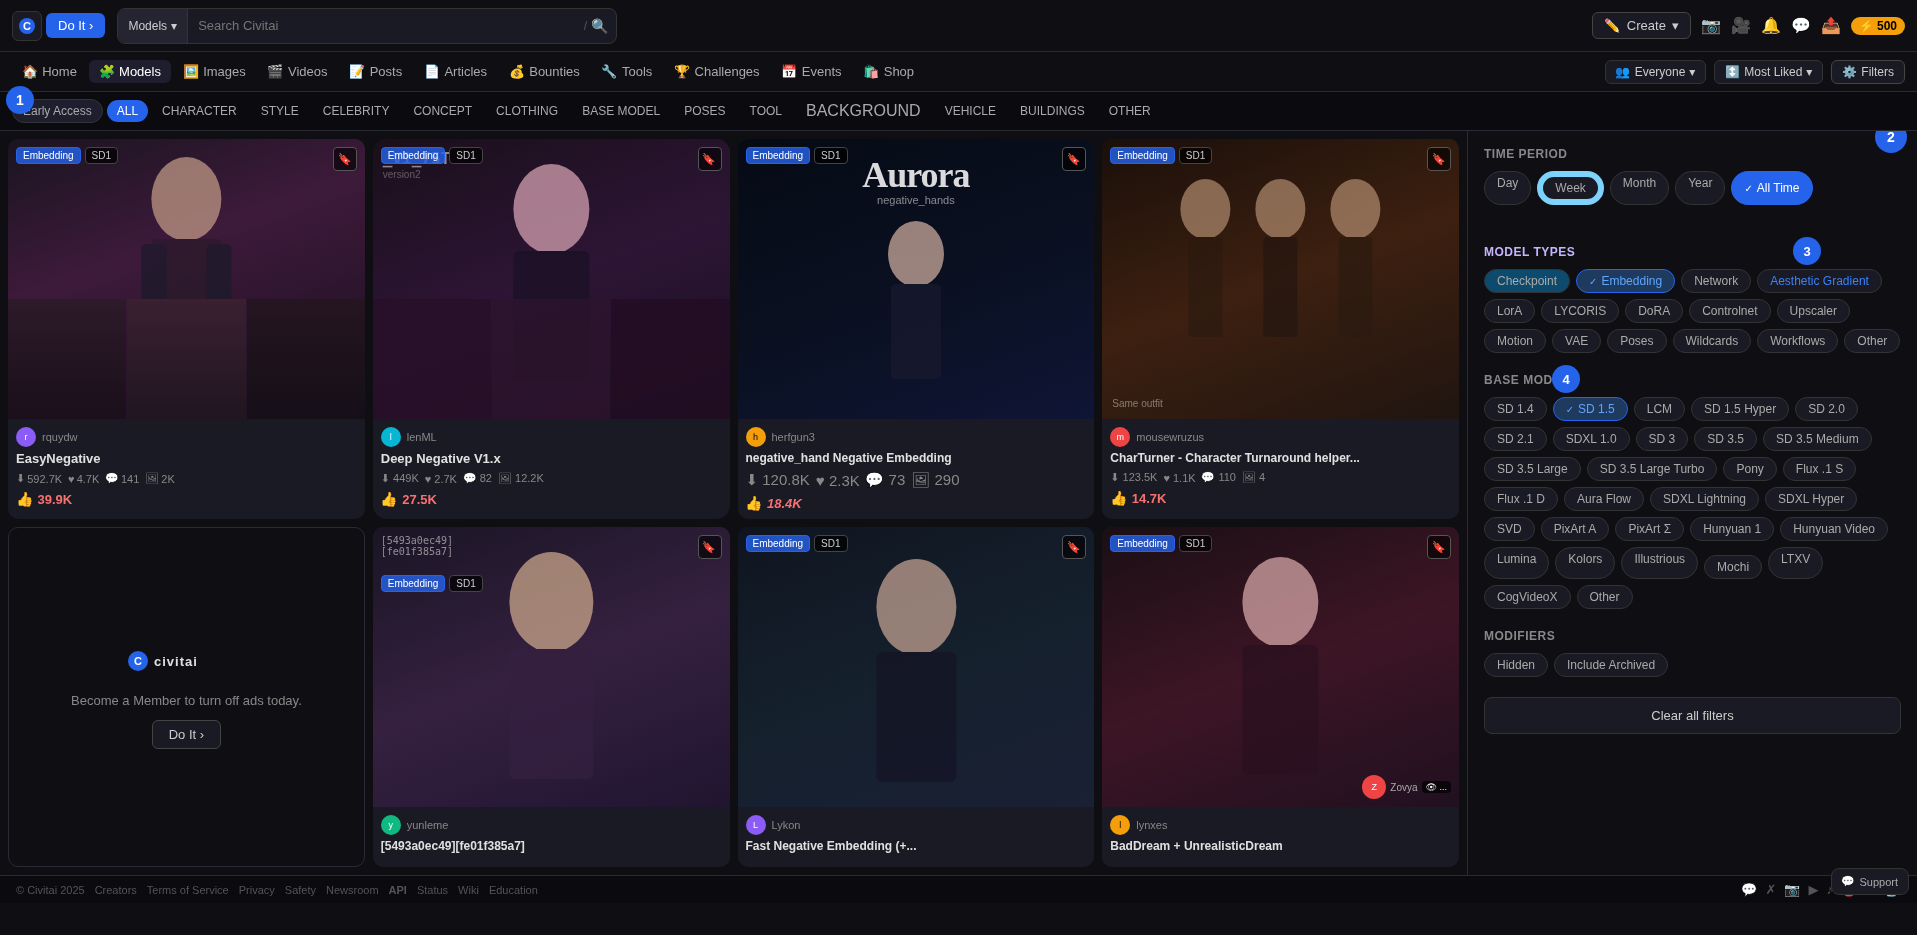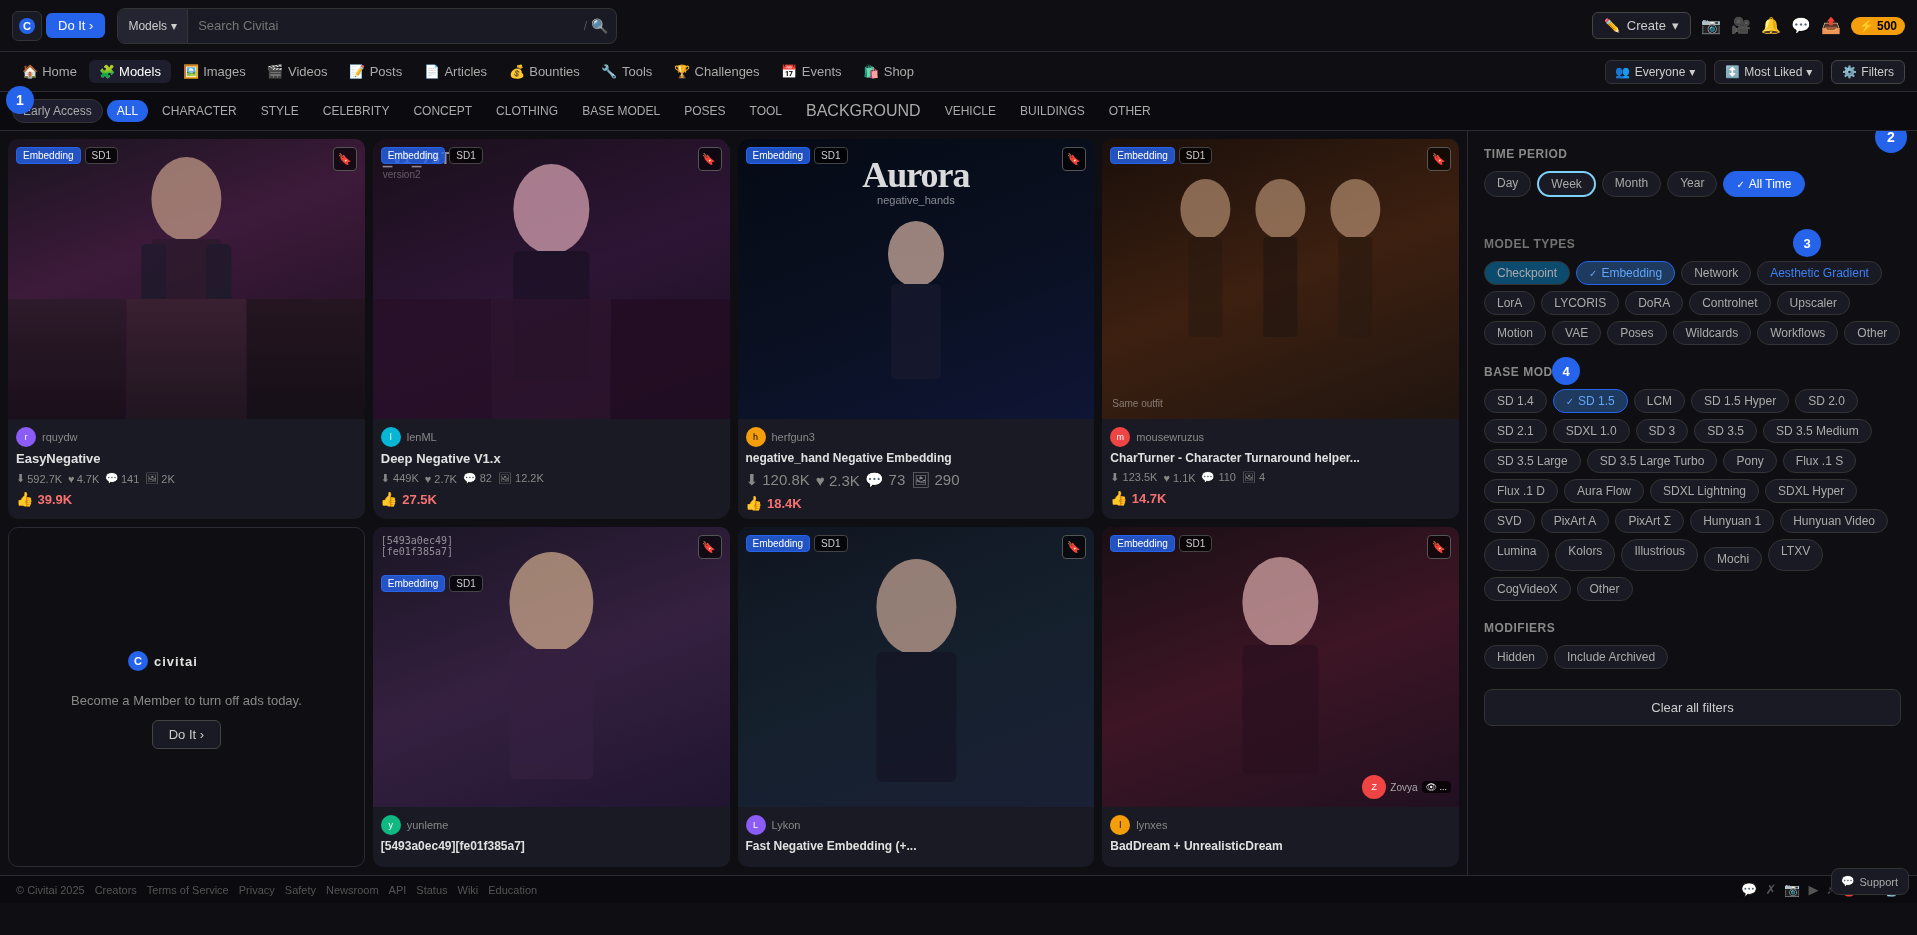--- a/index.html
+++ b/index.html
@@ -248,21 +248,21 @@
         </div>
         <div style="font-size:12px;font-weight:600;color:#e0e0e0;margin-bottom:6px;">negative_hand Negative Embedding</div>
         <div style="display:flex;align-items:center;gap:6px;font-size:15px;color:#888;">
           <span>⬇ <span>120.8K</span></span>
           <span>♥ <span>2.3K</span></span>
           <span>💬 <span>73</span></span>
           <span>🖼 <span>290</span></span>
         </div>
         <div style="display:flex;align-items:center;gap:4px;margin-top:6px;">
           <span style="color:#60a5fa;font-size:14px;">👍</span>
-          <span style="color:#f87171;font-weight:600;font-size:13px;">18.4K</span>
+          <span style="color:#f87171;font-weight:600;font-size:13px;font-style:italic;">18.4K</span>
         </div>
       </div>
     </div>
 
     <div style="background:#1a1a24;border-radius:10px;overflow:hidden;cursor:pointer;position:relative;">
       <div style="width:100%;height:280px;background:linear-gradient(160deg,#1a0f0a 0%,#3d2010 50%,#201510 100%);position:relative;overflow:hidden;">
 
         <div style="position:absolute;inset:0;display:flex;align-items:center;justify-content:center;">
           <svg width="100%" height="100%" viewBox="0 0 260 280" opacity="0.6">
             <ellipse cx="55" cy="70" rx="25" ry="30" fill="#c8a080"></ellipse>
@@ -400,34 +400,34 @@
   <div style="width:450px;background:#0f0f13;border-left:1px solid #2a2a35;padding:16px;overflow-y:auto;max-height:calc(100vh - 132px);position:relative;">
 
     
     <div style="position:absolute;top:-10px;right:10px;width:32px;height:32px;border-radius:50%;background:#2563eb;color:white;font-size:14px;font-weight:700;display:flex;align-items:center;justify-content:center;z-index:10;">2</div>
 
     
     <div style="margin-bottom:20px;">
       <div style="font-size:12px;font-weight:600;color:#888;margin-bottom:10px;text-transform:uppercase;letter-spacing:0.5px;">Time period</div>
       <div style="display:flex;flex-wrap:wrap;gap:6px;">
         <div style="background:#1a1a24;border:1px solid #333;border-radius:20px;padding:4px 12px;font-size:12px;color:#aaa;cursor:pointer;">Day</div>
-        <div style="background:#1a1a24;border:2px solid #7dd3fc;border-radius:20px;padding:4px 12px;font-size:12px;color:#aaa;cursor:pointer;">Week</div>
+        <div style="background:#1a1a24;border:6px solid #7dd3fc;border-radius:20px;padding:4px 12px;font-size:12px;color:#aaa;cursor:pointer;">Week</div>
         <div style="background:#1a1a24;border:1px solid #333;border-radius:20px;padding:4px 12px;font-size:12px;color:#aaa;cursor:pointer;">Month</div>
         <div style="background:#1a1a24;border:1px solid #333;border-radius:20px;padding:4px 12px;font-size:12px;color:#aaa;cursor:pointer;">Year</div>
         <div style="background:#2563eb;border:1px solid #2563eb;border-radius:20px;padding:4px 12px;font-size:12px;color:white;cursor:pointer;display:flex;align-items:center;gap:4px;">
           <span style="font-size:10px;">✓</span>All Time
         </div>
       </div>
     </div>
 
     
 
     
     <div style="margin-bottom:20px;position:relative;">
-      <div style="font-size:12px;font-weight:600;color:#737373;margin-bottom:10px;text-transform:uppercase;letter-spacing:0.5px;margin-top:40px;">Model types</div>
+      <div style="font-size:12px;font-weight:600;color:#c4b5fd;margin-bottom:10px;text-transform:uppercase;letter-spacing:0.5px;margin-top:40px;">Model types</div>
 
       <div style="position:absolute;top:-8px;right:80px;width:28px;height:28px;border-radius:50%;background:#2563eb;color:white;font-size:13px;font-weight:700;display:flex;align-items:center;justify-content:center;z-index:10;">3</div>
       <div style="display:flex;flex-wrap:wrap;gap:6px;">
         <div style="background:#0c4a6e;border:1px solid #333;border-radius:20px;padding:4px 12px;font-size:12px;color:#aaa;cursor:pointer;">Checkpoint</div>
         <div style="background:#1e3a5f;border:1px solid #2563eb;border-radius:20px;padding:4px 12px;font-size:12px;color:#60a5fa;cursor:pointer;display:flex;align-items:center;gap:4px;">
           <span style="font-size:10px;color:#60a5fa;">✓</span>Embedding
         </div>
         <div style="background:#1a1a24;border:1px solid #333;border-radius:20px;padding:4px 12px;font-size:12px;color:#aaa;cursor:pointer;">Network</div>
         <div style="background:#1a1a24;border:1px solid #333;border-radius:20px;padding:4px 12px;font-size:12px;color:#3b82f6;cursor:pointer;">Aesthetic Gradient</div>
         <div style="background:#1a1a24;border:1px solid #333;border-radius:20px;padding:4px 12px;font-size:12px;color:#aaa;cursor:pointer;">LorA</div>
@@ -500,21 +500,21 @@
   </div>
 </div>
 
 <div style="background:#0a0a0f;border-top:1px solid #2a2a35;padding:6px 16px;display:flex;align-items:center;gap:10px;font-size:11px;color:#555;flex-wrap:wrap;">
   <span>© Civitai 2025</span>
   <a href="#" style="color:#555;text-decoration:none;">Creators</a>
   <a href="#" style="color:#555;text-decoration:none;">Terms of Service</a>
   <a href="#" style="color:#555;text-decoration:none;">Privacy</a>
   <a href="#" style="color:#555;text-decoration:none;">Safety</a>
   <a href="#" style="color:#555;text-decoration:none;">Newsroom</a>
-  <a href="#" style="color:#555;text-decoration:none;">API</a>
+  <a href="#" style="color:#555;text-decoration:none;font-weight:bold;">API</a>
   <a href="#" style="color:#555;text-decoration:none;">Status</a>
   <a href="#" style="color:#555;text-decoration:none;">Wiki</a>
   <a href="#" style="color:#555;text-decoration:none;">Education</a>
   <div style="margin-left:auto;display:flex;gap:8px;align-items:center;">
     <span style="color:#555;cursor:pointer;font-size:13px;">💬</span>
     <span style="color:#555;cursor:pointer;font-size:13px;">✗</span>
     <span style="color:#555;cursor:pointer;font-size:13px;">📷</span>
     <span style="color:#555;cursor:pointer;font-size:13px;">▶</span>
     <span style="color:#555;cursor:pointer;font-size:13px;">♪</span>
     <span style="color:#555;cursor:pointer;font-size:13px;">🔴</span>

